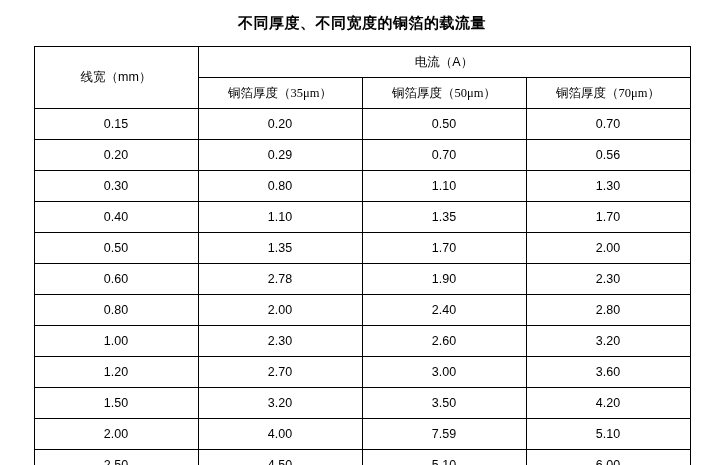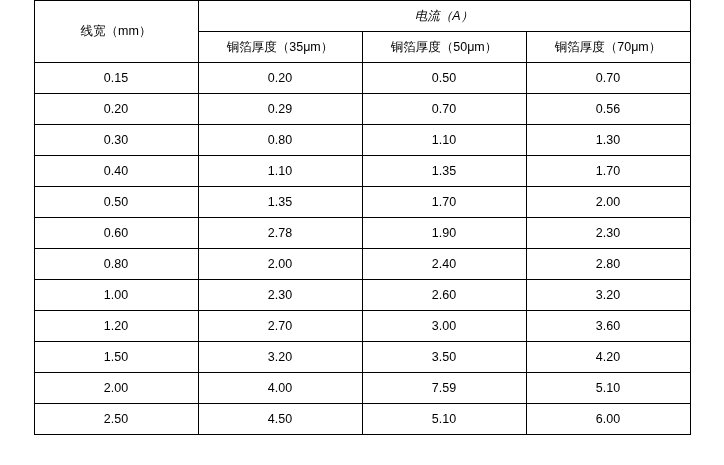--- a/index.html
+++ b/index.html
@@ -42,37 +42,38 @@
     font-size: 12.5px;
     text-align: center;
     vertical-align: middle;
     padding: 0;
     height: 30px;
   }
   .col-w { width: 164px; }
   .col-d { width: 164px; }
   .hdr-current {
     height: 29px;
-    font-style: italic;
   }
   .hdr-sub {
     height: 29px;
+    font-family: Liberation Serif, serif;
   }
   .linewidth-head {
     height: 58px;
   }
   .body-row td {
     height: 28.4px;
   }
 </style>
 </head>
 <body>
 
 <div class="page">
 
+  <div class="doc-title">不同厚度、不同宽度的铜箔的载流量</div>
 
   <table class="data-table">
     <colgroup>
       <col class="col-w">
       <col class="col-d">
       <col class="col-d">
       <col class="col-d">
     </colgroup>
     <thead>
       <tr>

